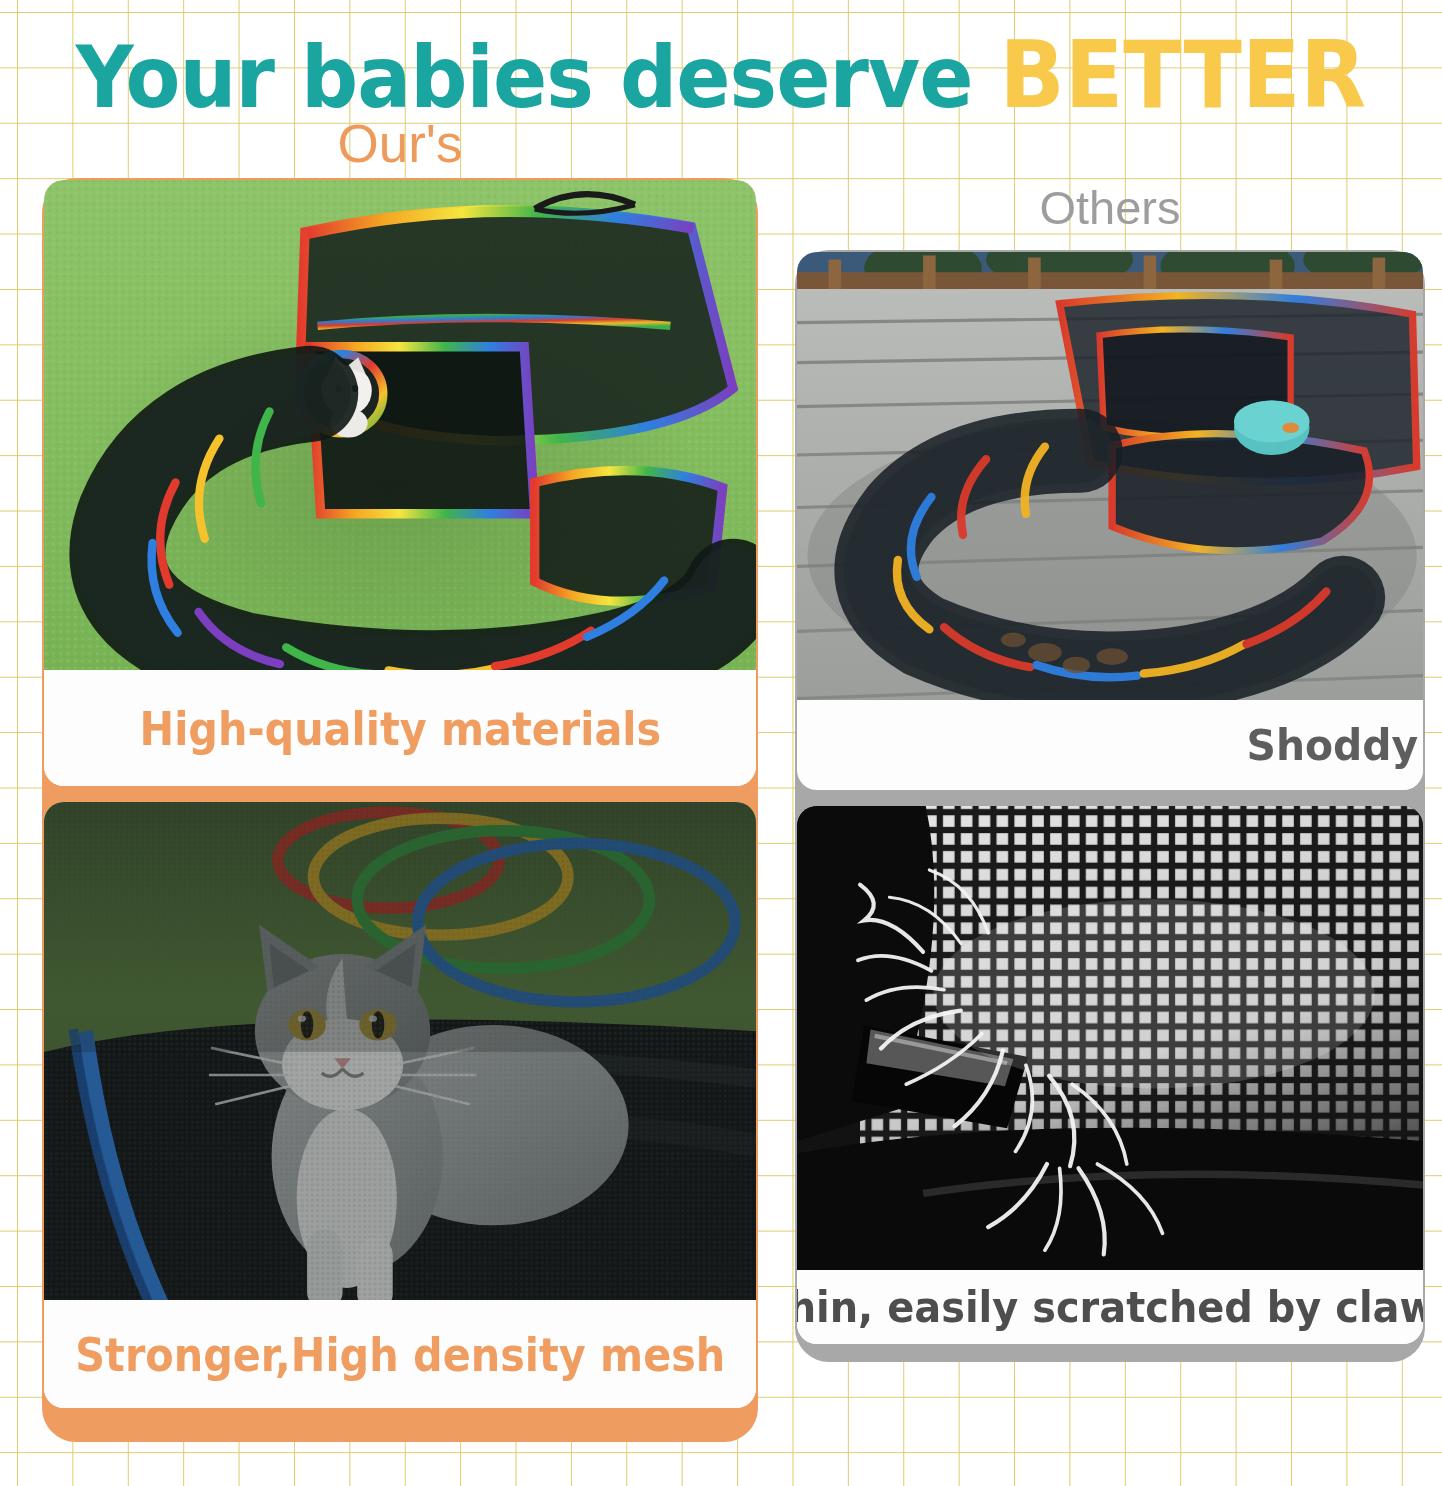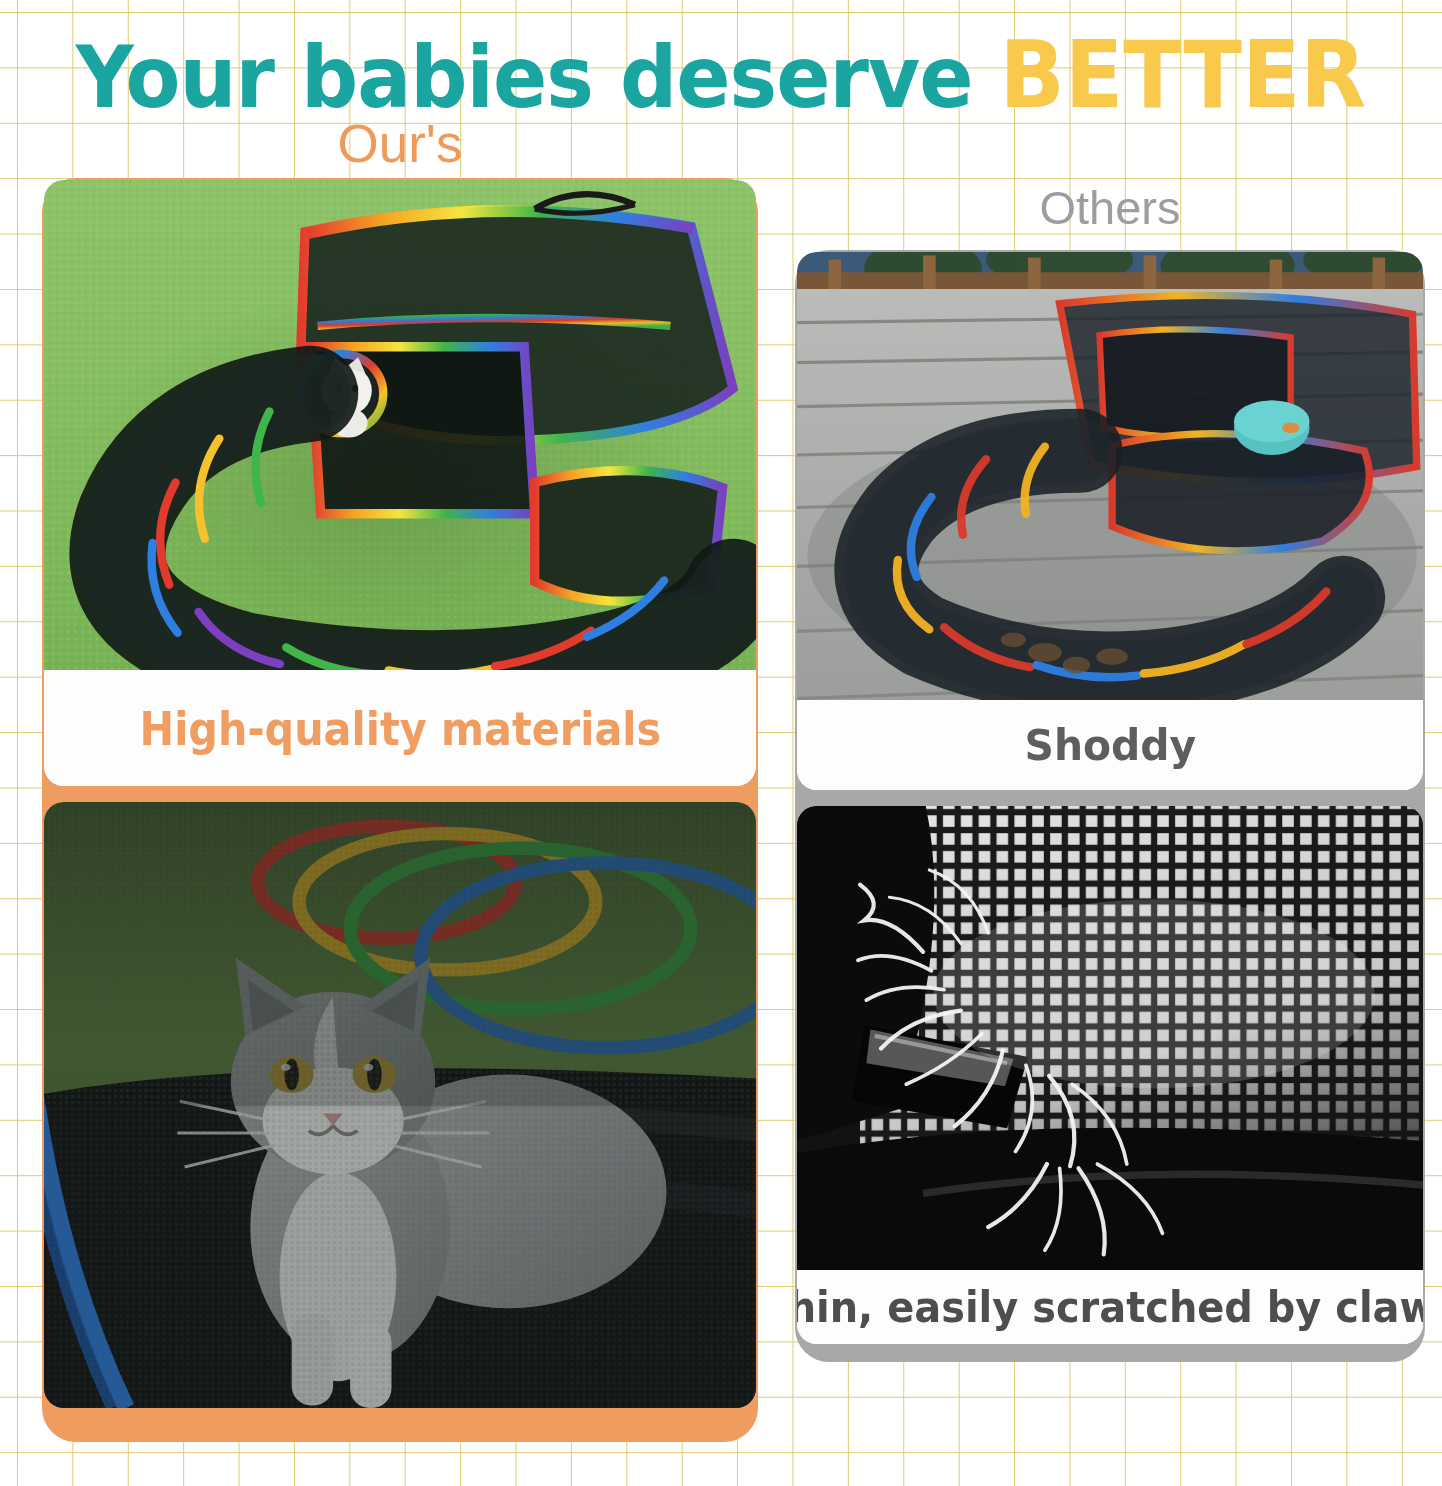--- a/index.html
+++ b/index.html
@@ -127,21 +127,21 @@
 
   
   .panel-ours-1 { flex: 0 0 606px; }
   .panel-ours-1 .caption { height: 116px; }
   .panel-ours-1 .caption-text { font-size: 47px; color: #ef9d60; }
 
   .panel-ours-2 { flex: 0 0 606px; }
   .panel-ours-2 .caption { height: 108px; }
   .panel-ours-2 .caption-text { font-size: 47px; color: #ef9d60; }
 
-  .panel-others-1 { flex: 0 0 538px; }
+  .panel-others-1 { flex: 0 0 538px; align-items: flex-end; }
   .panel-others-1 .caption { height: 90px; }
   .panel-others-1 .caption-text { font-size: 43px; color: #5e5e5e; transform: scaleX(0.95); }
 
   .panel-others-2 { flex: 0 0 538px; }
   .panel-others-2 .caption { height: 74px; }
   .panel-others-2 .caption-text { font-size: 42px; color: #4e4e4e; transform: scaleX(0.95); }
 </style>
 </head>
 <body>
 
@@ -320,20 +320,23 @@
             <path d="M336 262 L412 246"></path>
               <path d="M336 272 L414 272"></path>
               <path d="M334 282 L408 300"></path>
           </g>
         </g>
 
         <rect width="682" height="498" fill="url(#meshPat)" opacity="0.55"></rect>
         <rect x="0" y="0" width="682" height="250" fill="url(#meshPat)" opacity="0.35"></rect>
       </svg>
     </div>
+    <div class="caption">
+      <span class="caption-text">Stronger,High density mesh</span>
+    </div>
   </div>
 
 </div>
 
 <div class="card card-others">
 
   <div class="panel panel-others-1">
     <div class="photo">
       <svg viewBox="0 0 596 448" preserveAspectRatio="xMidYMid slice" xmlns="http://www.w3.org/2000/svg">
         <defs>

